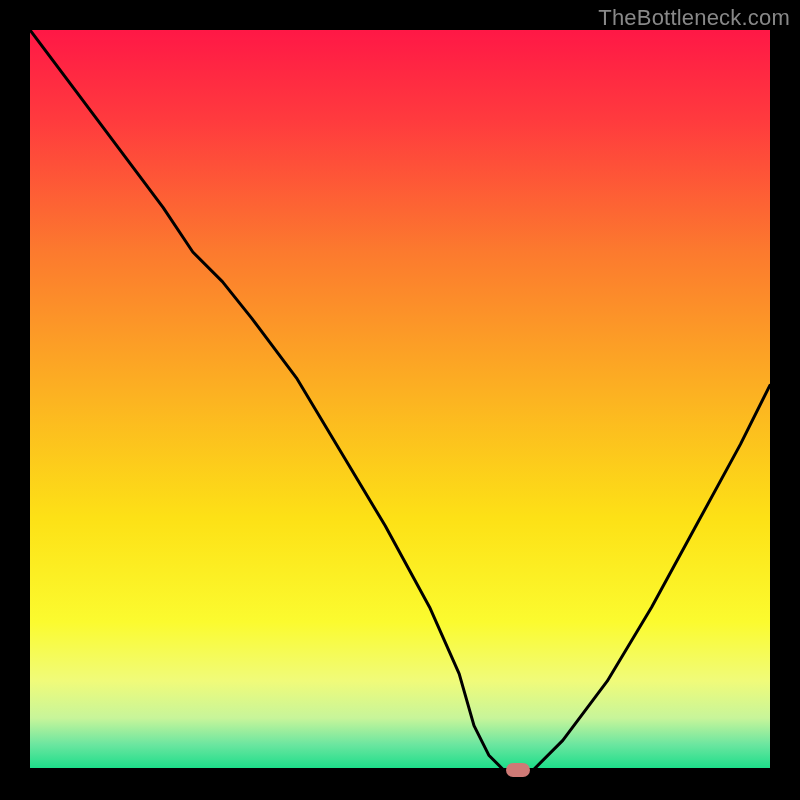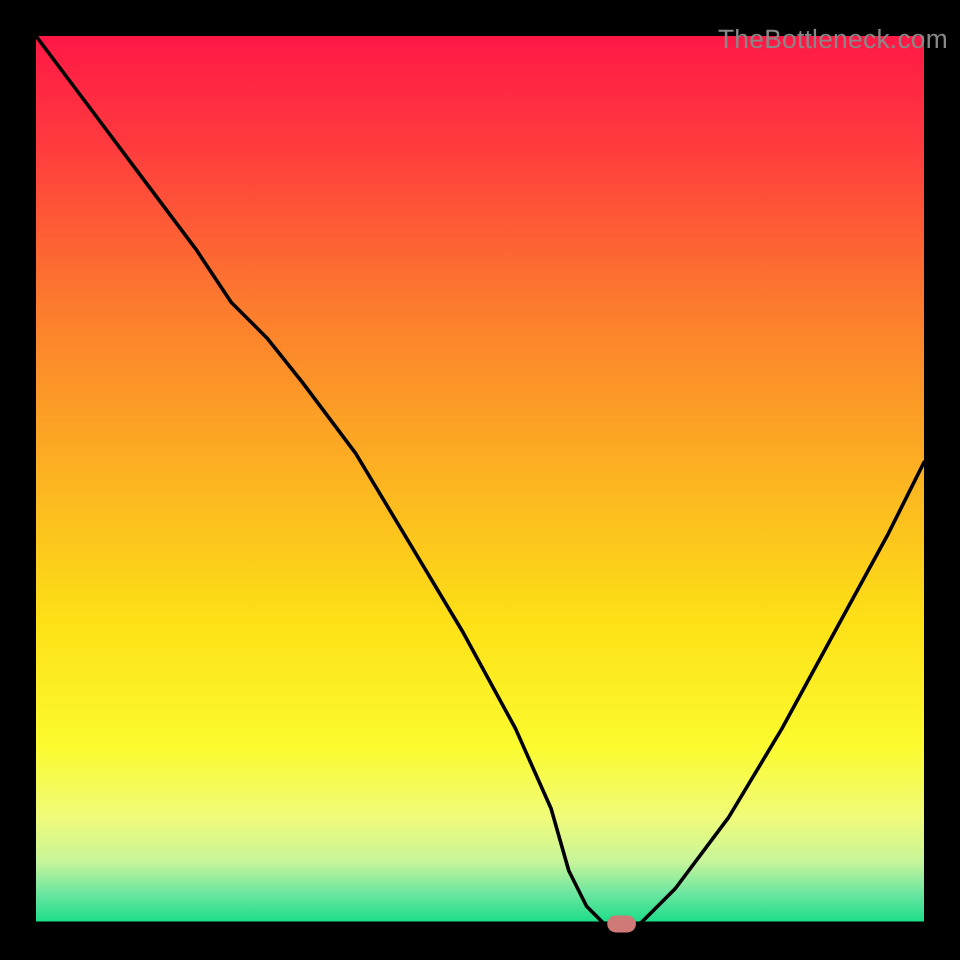--- a/index.html
+++ b/index.html
@@ -12,21 +12,21 @@
     font-family: Arial, Helvetica, sans-serif;
   }
   .frame {
     position: relative;
     width: 800px;
     height: 800px;
     background: #000;
   }
   .watermark {
     position: absolute;
-    top: 20px;
+    top: 5px;
     right: 10px;
     color: #888;
     font-size: 22px;
     font-weight: 500;
     letter-spacing: 0.2px;
     z-index: 10;
   }
   .plot-outer {
     position: absolute;
     left: 30px;

